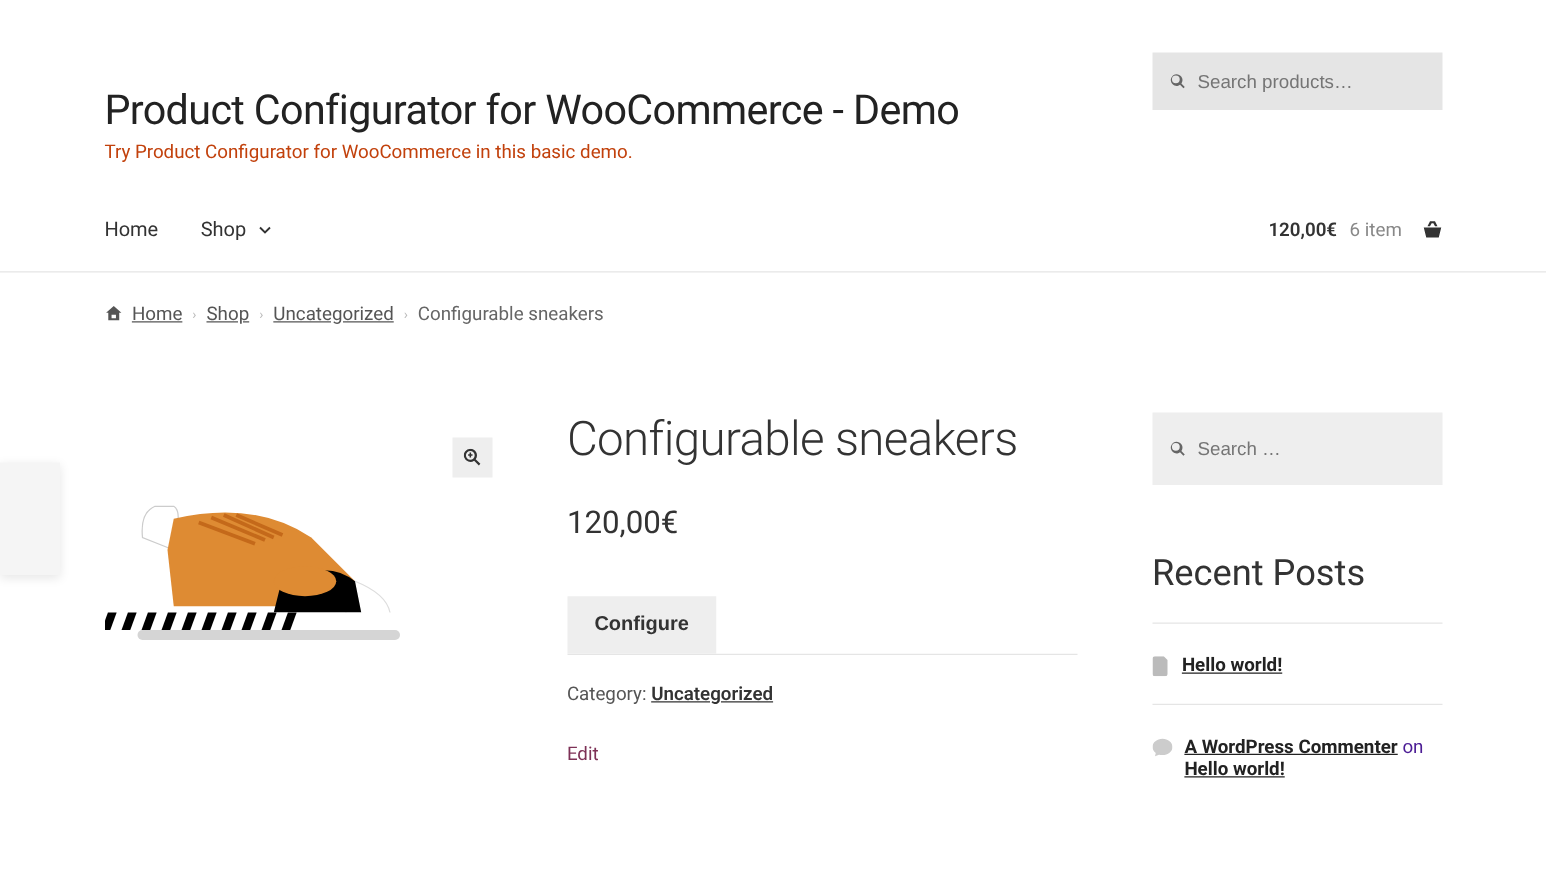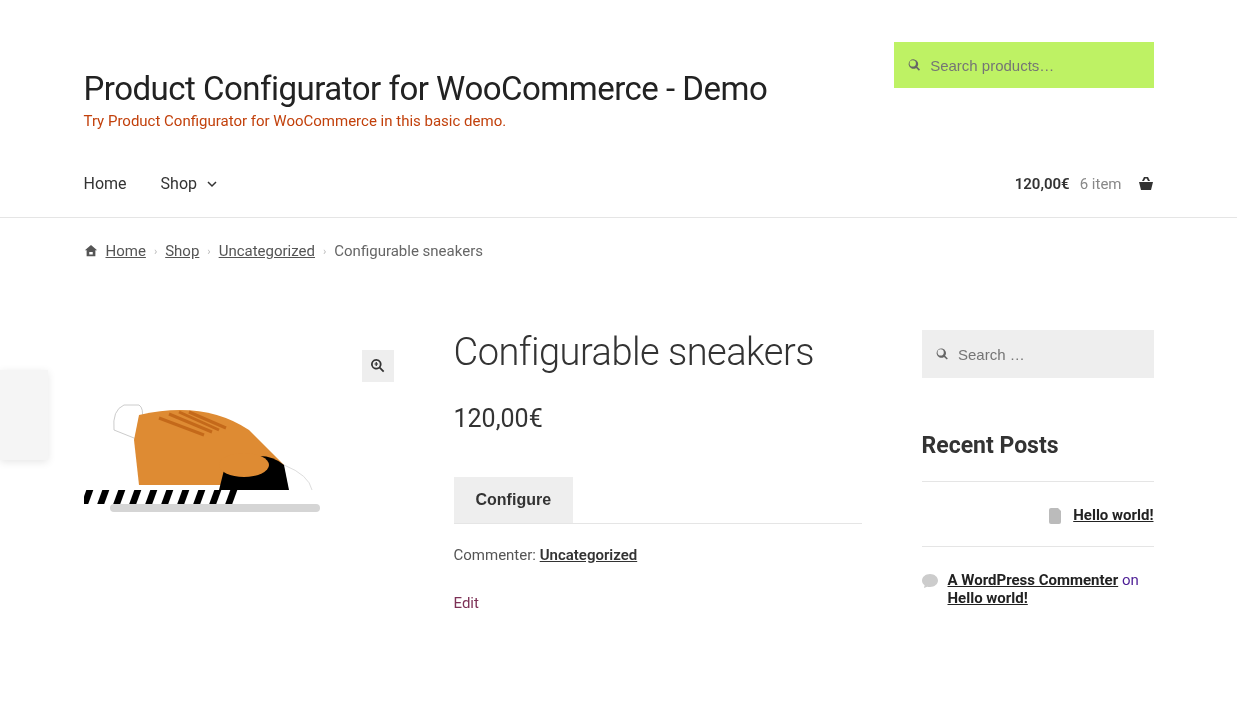--- a/index.html
+++ b/index.html
@@ -1,21 +1,21 @@
 <!DOCTYPE html>
 <html><head>
 <meta charset="utf-8">
 <style>
 * { box-sizing: border-box; margin: 0; padding: 0; }
 body { font-family: -apple-system, BlinkMacSystemFont, "Segoe UI", Roboto, "Helvetica Neue", Arial, sans-serif; color: #333; background: #fff; }
 .container { max-width: 1070px; margin: 0 auto; padding: 0 0; }
 .header-row { display: flex; justify-content: space-between; align-items: flex-start; padding-top: 42px; }
 .site-title { font-size: 33px; font-weight: 400; color: #222; letter-spacing: -0.5px; margin-top: 27px; }
 .tagline { font-size: 15px; color: #c2410c; margin-top: 4px; }
-.search-box { background: #bef264; display: flex; align-items: center; padding: 0 14px; height: 46px; width: 260px; }
+.search-box { background: #e5e5e5; display: flex; align-items: center; padding: 0 14px; height: 46px; width: 232px; }
 .search-box svg { width: 14px; height: 14px; fill: #666; margin-right: 10px; }
 .search-box input { border: none; background: transparent; outline: none; font-size: 15px; color: #777; width: 100%; }
 .nav-row { display: flex; justify-content: space-between; align-items: center; margin-top: 44px; padding-bottom: 24px; }
 .nav-links { display: flex; gap: 34px; }
 .nav-links a { text-decoration: none; color: #333; font-size: 16px; display: flex; align-items: center; gap: 10px; }
 .chev-down { width: 10px; height: 10px; }
 .cart-area { display: flex; align-items: center; gap: 10px; font-size: 15px; }
 .cart-price { font-weight: 600; color: #333; }
 .cart-count { color: #888; }
 .cart-icon { width: 16px; height: 16px; margin-left: 6px; }
@@ -33,26 +33,26 @@
 .sneaker-svg { width: 260px; height: 180px; margin-top: 40px; }
 .summary { flex: 1; }
 .product-title { font-size: 38px; font-weight: 300; color: #333; letter-spacing: -0.5px; }
 .price { font-size: 25px; color: #333; margin-top: 30px; }
 .configure-btn { background: #eee; border: none; padding: 14px 22px; font-size: 16px; font-weight: 600; color: #333; margin-top: 44px; cursor: pointer; display: inline-block; }
 .divider { border: none; border-top: 1px solid #e5e5e5; margin-top: 0; }
 .meta { font-size: 15px; color: #555; margin-top: 22px; }
 .meta a { color: #333; text-decoration: underline; font-weight: 600; }
 .edit-link { display: inline-block; margin-top: 30px; color: #7d3156; font-size: 15px; text-decoration: none; text-align: center; }
 .sidebar { width: 232px; }
-.side-search { background: #eee; display: flex; align-items: center; padding: 0 14px; height: 48px; }
+.side-search { background: #eee; display: flex; align-items: center; padding: 0 14px; height: 58px; }
 .side-search svg { width: 14px; height: 14px; fill: #666; margin-right: 10px; }
 .side-search input { border: none; background: transparent; outline: none; font-size: 15px; color: #777; width: 100%; }
-.widget-title { font-size: 23px; font-weight: 700; color: #333; margin-top: 54px; }
+.widget-title { font-size: 29px; font-weight: 400; color: #333; margin-top: 54px; }
 .widget-hr { border: none; border-top: 1px solid #e5e5e5; margin-top: 22px; }
-.widget-item { display: flex; align-items: flex-start; gap: 10px; margin-top: 24px; font-size: 15px; justify-content: flex-end; }
+.widget-item { display: flex; align-items: flex-start; gap: 10px; margin-top: 24px; font-size: 15px; }
 .widget-item a { color: #222; font-weight: 700; text-decoration: underline; }
 .widget-item .on { color: #4c1d95; font-weight: 400; }
 .doc-icon { width: 14px; height: 16px; fill: #bbb; flex-shrink: 0; margin-top: 2px; }
 .bubble-icon { width: 16px; height: 16px; fill: #ccc; flex-shrink: 0; margin-top: 2px; }
 .left-tab { position: fixed; left: 0; top: 370px; width: 48px; height: 90px; background: #f5f5f5; box-shadow: 0 2px 8px rgba(0,0,0,0.1); }
 </style>
 </head>
 <body>
 
 <div class="left-tab"></div>
@@ -144,21 +144,21 @@
           <rect x="26" y="134" width="210" height="8" rx="4" fill="#d5d5d5"></rect>
         </svg>
       </div>
 
       <div class="summary">
         <h1 class="product-title">Configurable sneakers</h1>
         <div class="price">120,00€</div>
         <button class="configure-btn">Configure</button>
         <hr class="divider">
         <div class="meta">
-          <span>Commenter: </span><a href="#">Uncategorized</a>
+          <span>Category: </span><a href="#">Uncategorized</a>
         </div>
         <a href="#" class="edit-link">Edit</a>
       </div>
     </div>
 
     <aside class="sidebar">
       <div class="side-search">
         <svg viewBox="0 0 16 16">
             <path d="M11.7 10.3a6 6 0 1 0-1.4 1.4l3.5 3.5 1.4-1.4-3.5-3.5zM6 10a4 4 0 1 1 0-8 4 4 0 0 1 0 8z"></path>
           </svg>

